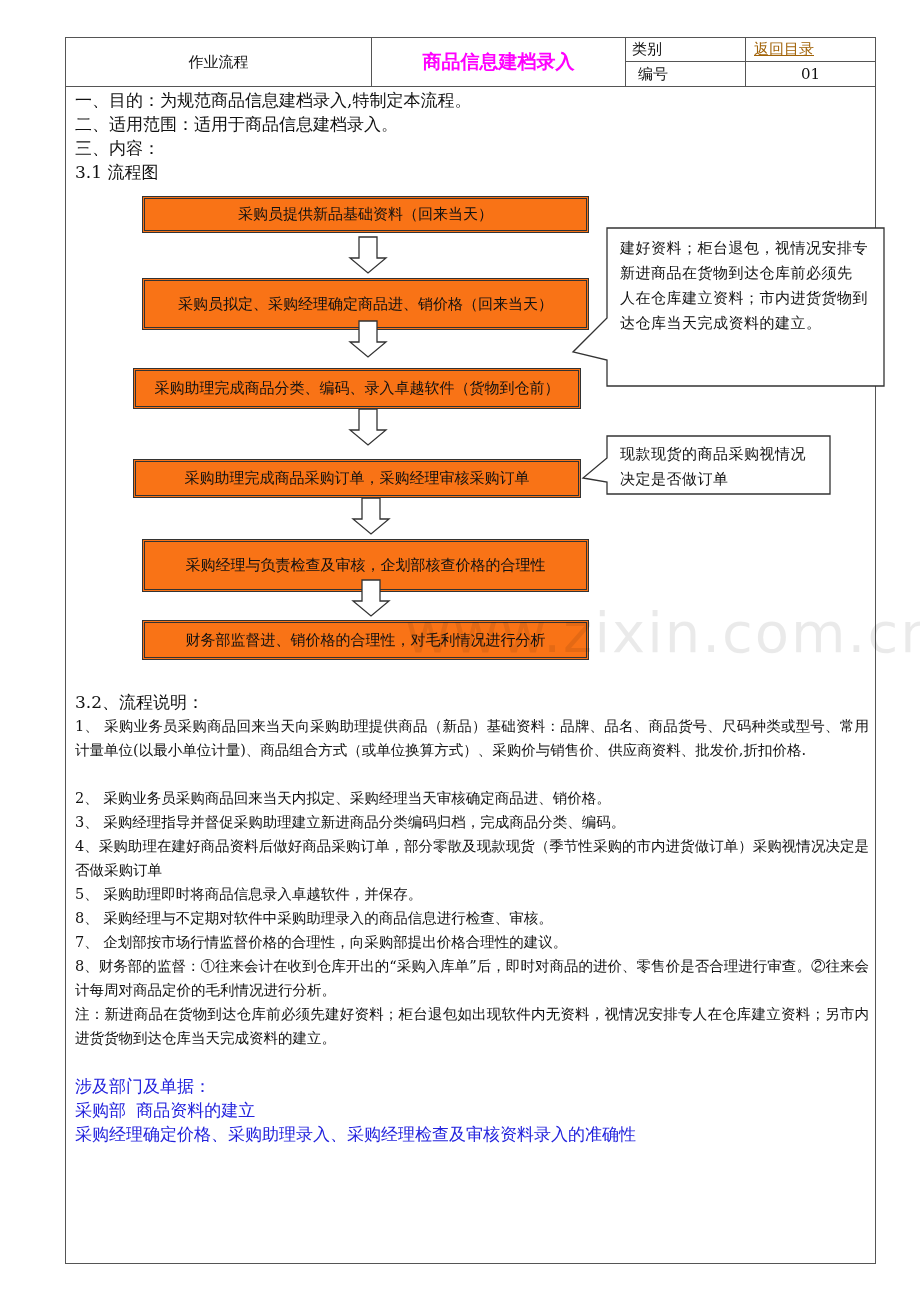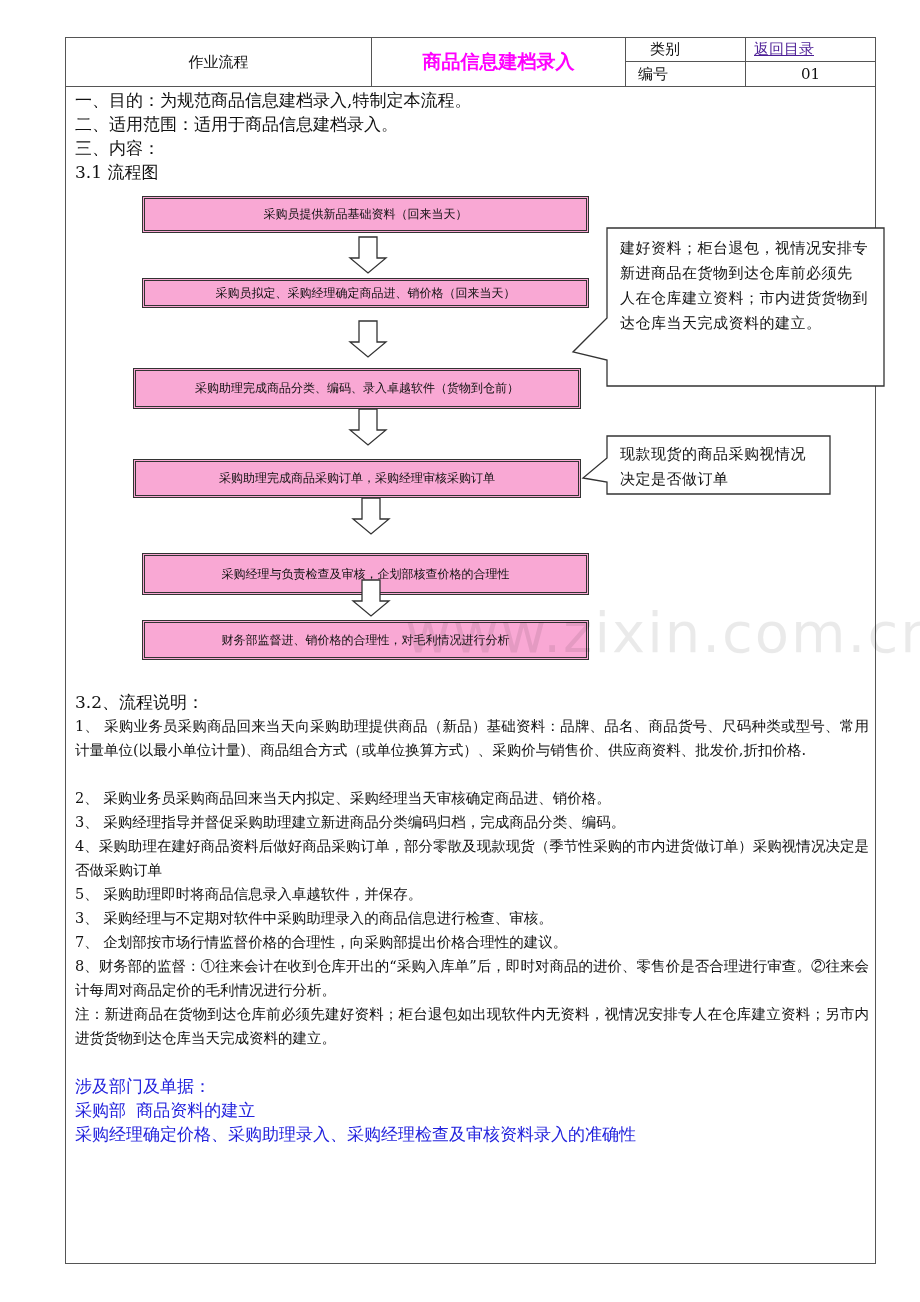--- a/index.html
+++ b/index.html
@@ -7,34 +7,34 @@
          font-family:"DejaVu Serif","Liberation Serif",serif; color:#111; }
   .page { position:absolute; left:65px; top:37px; width:811px; height:1227px;
           border:1px solid #555; box-sizing:border-box; }
   .hdr { position:absolute; left:65px; top:37px; width:811px; height:50px; }
   .hcell { position:absolute; box-sizing:border-box; border:1px solid #555;
            display:flex; align-items:center; font-size:15px; }
   .hdr-label { left:0; top:0; width:307px; height:50px; justify-content:center; }
   .hdr-title { left:306px; top:0; width:255px; height:50px; justify-content:center;
                color:#ff00ff; font-family:Liberation Serif, serif;
                font-size:19px; font-weight:bold; }
-  .hdr-k1 { left:560px; top:0; width:121px; height:25px; padding-left:24px; }
+  .hdr-k1 { left:560px; top:0; width:121px; height:25px; padding-left:6px; }
   .hdr-k2 { left:560px; top:24px; width:121px; height:26px; padding-left:12px; }
   .hdr-v1 { left:680px; top:0; width:131px; height:25px; padding-left:8px; }
   .hdr-v2 { left:680px; top:24px; width:131px; height:26px; justify-content:center; }
-  .link { color:#4c1d95; text-decoration:underline; cursor:pointer; }
+  .link { color:#a16207; text-decoration:underline; cursor:pointer; }
 
   .line { position:absolute; left:75px; font-size:17px; line-height:24px; white-space:nowrap; }
   .para { position:absolute; left:75px; width:794px; font-size:14.5px; line-height:24px;
           text-align:justify; }
   .blue { color:#2222dd;font-family:Liberation Mono, monospace; }
 
   .fbox { position:absolute; box-sizing:border-box; border:3px double #333;
           display:flex; align-items:center; justify-content:center;
-          font-size:12px; background:#f9a8d4; white-space:nowrap; }
+          font-size:15px; background:#f97316; white-space:nowrap; }
   .arrow { position:absolute; }
   .callout { position:absolute; }
   .callout-text { position:absolute; font-size:15px; line-height:25px; letter-spacing:0.5px; }
   .watermark { position:absolute; left:405px; top:600px; font-family:"DejaVu Sans","Liberation Sans",sans-serif;
                font-size:56px; color:#000; opacity:0.08; letter-spacing:2px; pointer-events:none; }
 </style>
 </head>
 <body>
 
 <div class="page"></div>
@@ -49,24 +49,24 @@
   </div>
   <div class="hcell hdr-v2">01</div>
 </div>
 
 <div class="line" style="top:88px">一、目的：为规范商品信息建档录入,特制定本流程。</div>
 <div class="line" style="top:112px">二、适用范围：适用于商品信息建档录入。</div>
 <div class="line" style="top:136px">三、内容：</div>
 <div class="line" style="top:160px">3.1  流程图</div>
 
 <div class="fbox" style="left:142px;top:196px;width:447px;height:37px">采购员提供新品基础资料（回来当天）</div>
-<div class="fbox" style="left:142px;top:278px;width:447px;height:30px">采购员拟定、采购经理确定商品进、销价格（回来当天）</div>
+<div class="fbox" style="left:142px;top:278px;width:447px;height:52px">采购员拟定、采购经理确定商品进、销价格（回来当天）</div>
 <div class="fbox" style="left:133px;top:368px;width:448px;height:41px">采购助理完成商品分类、编码、录入卓越软件（货物到仓前）</div>
 <div class="fbox" style="left:133px;top:459px;width:448px;height:39px">采购助理完成商品采购订单，采购经理审核采购订单</div>
-<div class="fbox" style="left:142px;top:553px;width:447px;height:42px">采购经理与负责检查及审核，企划部核查价格的合理性</div>
+<div class="fbox" style="left:142px;top:539px;width:447px;height:53px">采购经理与负责检查及审核，企划部核查价格的合理性</div>
 <div class="fbox" style="left:142px;top:620px;width:447px;height:40px">财务部监督进、销价格的合理性，对毛利情况进行分析</div>
 
 <svg class="arrow" style="left:348px;top:236px" width="40" height="40">
   <polygon points="11,1 29,1 29,22 38,22 20,37 2,22 11,22" fill="#fff" stroke="#333" stroke-width="1.3"></polygon>
 </svg>
 <svg class="arrow" style="left:348px;top:320px" width="40" height="40">
   <polygon points="11,1 29,1 29,22 38,22 20,37 2,22 11,22" fill="#fff" stroke="#333" stroke-width="1.3"></polygon>
 </svg>
 <svg class="arrow" style="left:348px;top:408px" width="40" height="40">
   <polygon points="11,1 29,1 29,22 38,22 20,37 2,22 11,22" fill="#fff" stroke="#333" stroke-width="1.3"></polygon>
@@ -97,20 +97,20 @@
 </div>
 
 <div class="watermark">www.zixin.com.cn</div>
 
 <div class="line" style="top:690px">3.2、流程说明：</div>
 <div class="para" style="top:714px">1、  采购业务员采购商品回来当天向采购助理提供商品（新品）基础资料：品牌、品名、商品货号、尺码种类或型号、常用计量单位(以最小单位计量)、商品组合方式（或单位换算方式）、采购价与销售价、供应商资料、批发价,折扣价格.</div>
 <div class="para" style="top:786px">2、  采购业务员采购商品回来当天内拟定、采购经理当天审核确定商品进、销价格。</div>
 <div class="para" style="top:810px">3、  采购经理指导并督促采购助理建立新进商品分类编码归档，完成商品分类、编码。</div>
 <div class="para" style="top:834px">4、采购助理在建好商品资料后做好商品采购订单，部分零散及现款现货（季节性采购的市内进货做订单）采购视情况决定是否做采购订单</div>
 <div class="para" style="top:882px">5、  采购助理即时将商品信息录入卓越软件，并保存。</div>
-<div class="para" style="top:906px">3、  采购经理与不定期对软件中采购助理录入的商品信息进行检查、审核。</div>
+<div class="para" style="top:906px">8、  采购经理与不定期对软件中采购助理录入的商品信息进行检查、审核。</div>
 <div class="para" style="top:930px">7、  企划部按市场行情监督价格的合理性，向采购部提出价格合理性的建议。</div>
 <div class="para" style="top:954px">8、财务部的监督：①往来会计在收到仓库开出的“采购入库单”后，即时对商品的进价、零售价是否合理进行审查。②往来会计每周对商品定价的毛利情况进行分析。</div>
 <div class="para" style="top:1002px">注：新进商品在货物到达仓库前必须先建好资料；柜台退包如出现软件内无资料，视情况安排专人在仓库建立资料；另市内进货货物到达仓库当天完成资料的建立。</div>
 
 <div class="line blue" style="top:1076px">涉及部门及单据：</div>
 <div class="line blue" style="top:1100px">采购部  商品资料的建立</div>
 <div class="line blue" style="top:1124px">采购经理确定价格、采购助理录入、采购经理检查及审核资料录入的准确性</div>
 
 </body></html>

